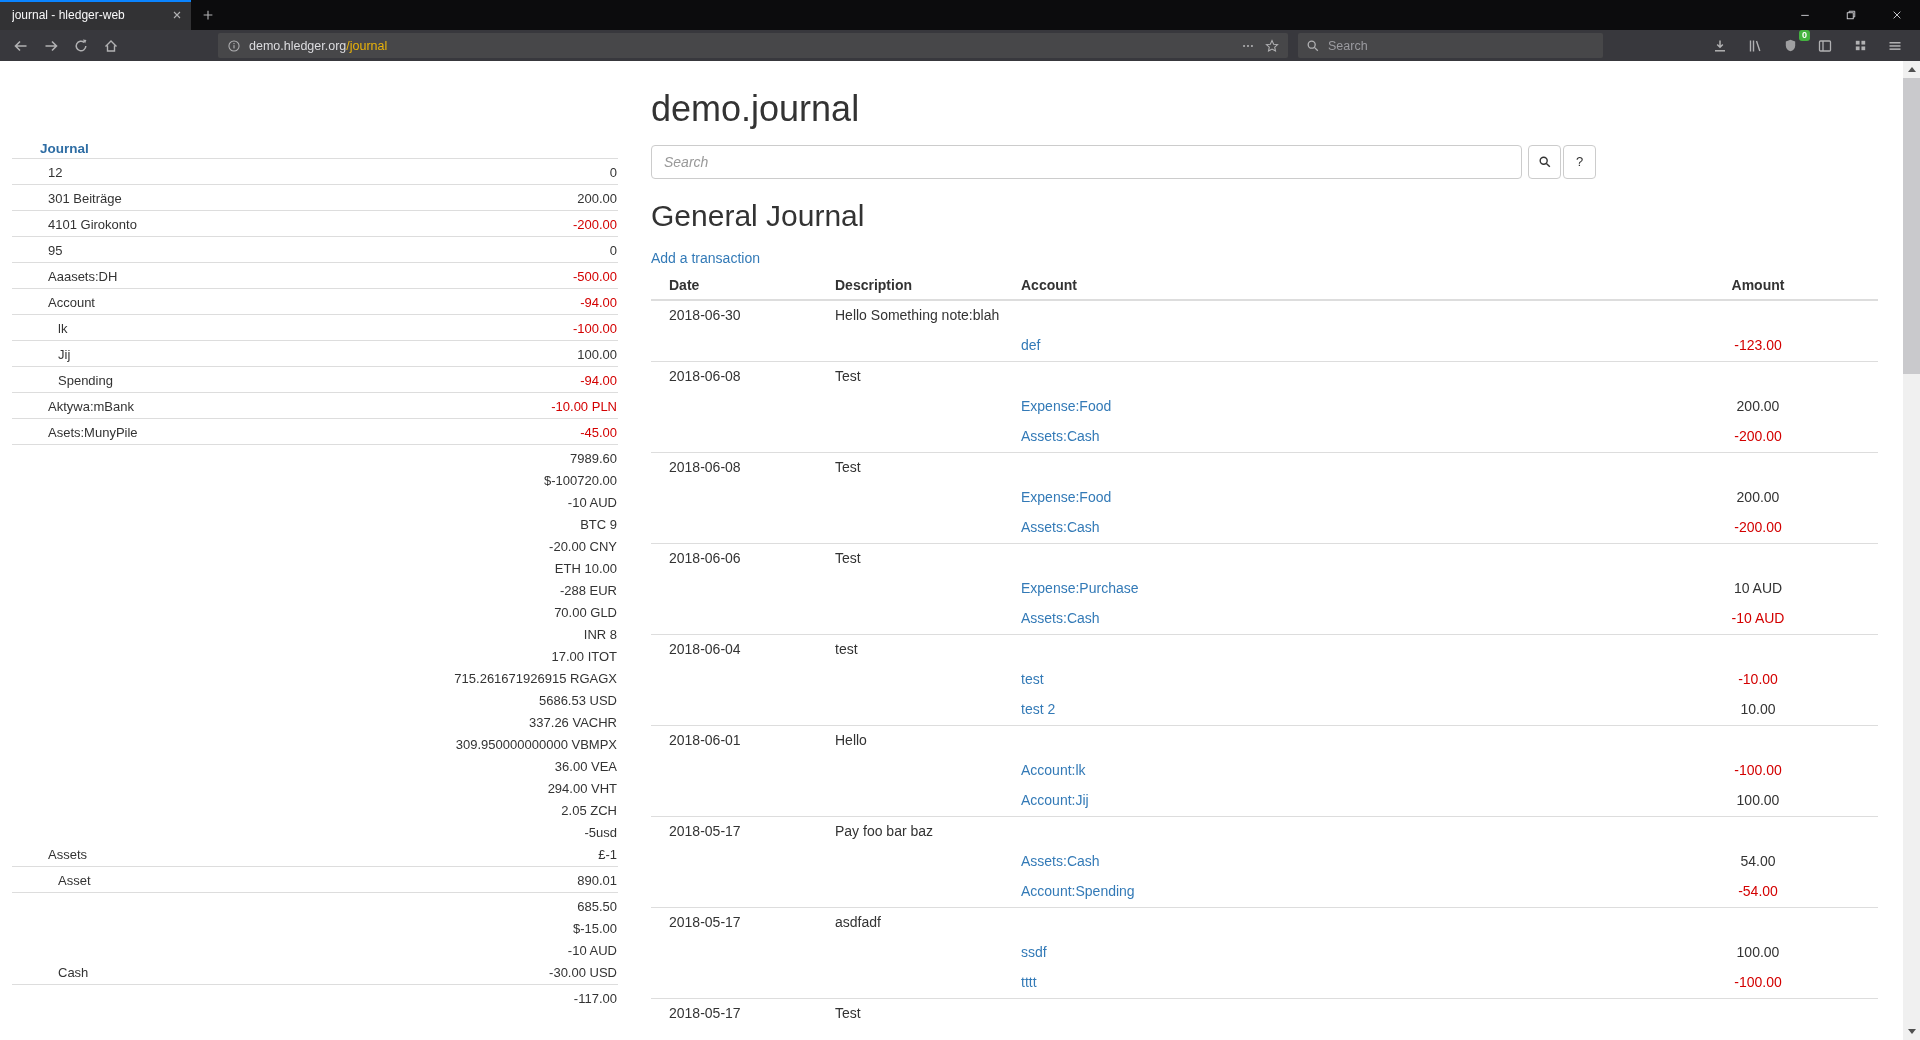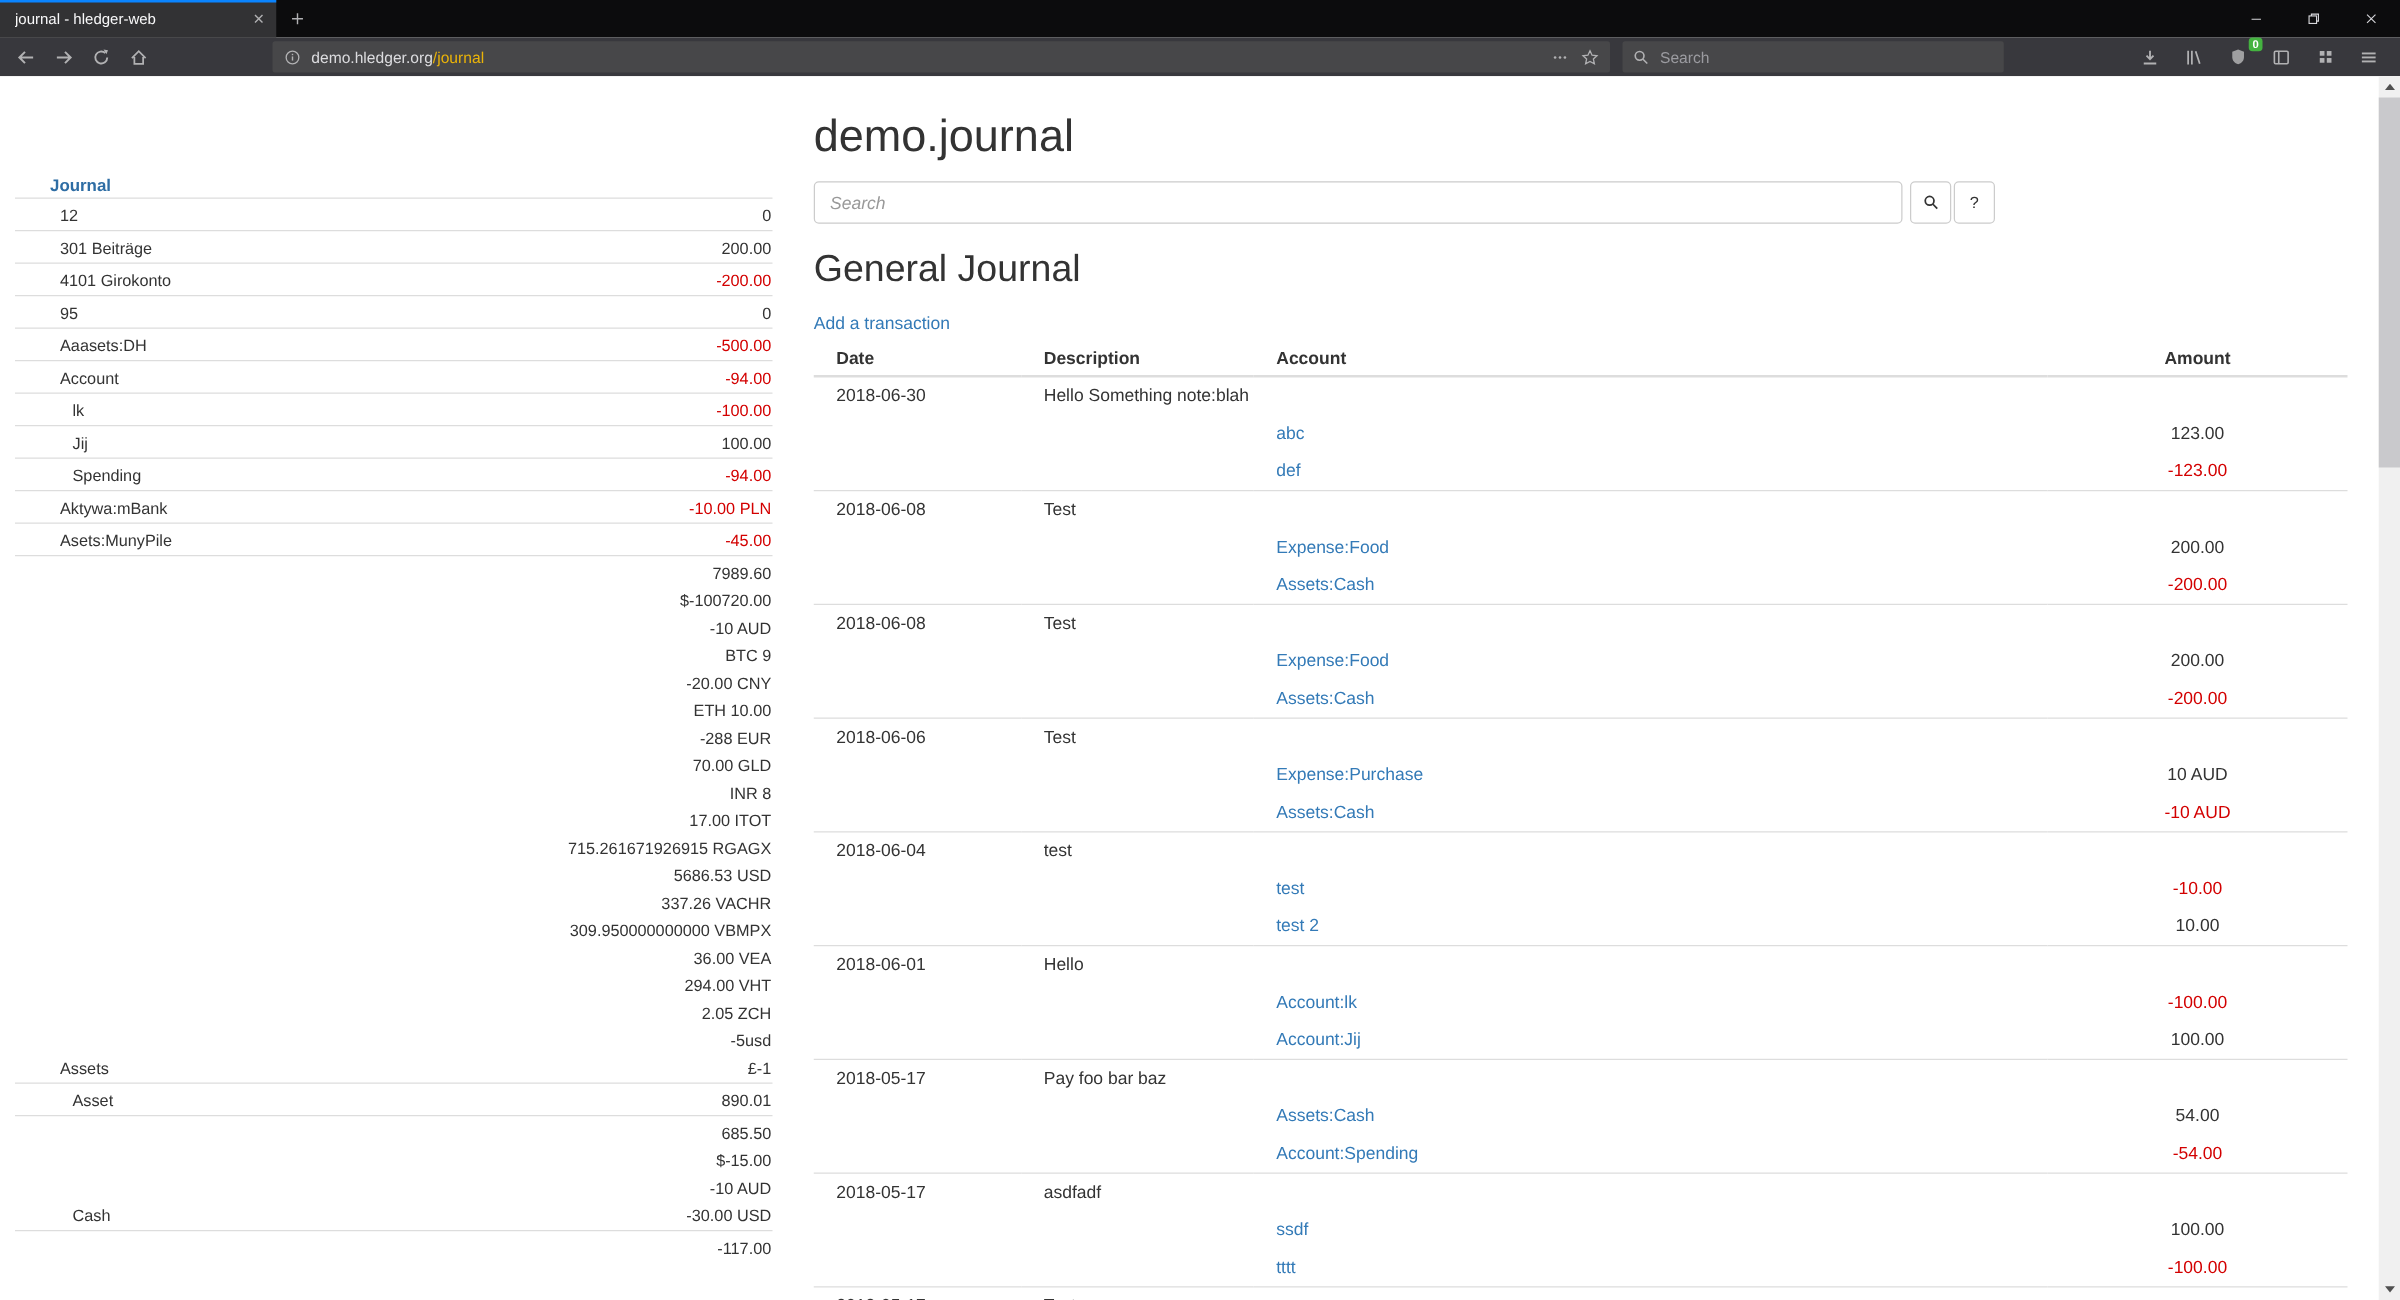--- a/index.html
+++ b/index.html
@@ -8,21 +8,21 @@
     --journal-blue:#2e6da4;
     --badge-green:#44b340;
   }
   *{margin:0;padding:0;box-sizing:border-box;}
   html,body{width:1920px;height:1040px;overflow:hidden;background:#fff;}
   body{font-family:"Liberation Sans","DejaVu Sans",sans-serif;}
   .browser{position:relative;width:1920px;height:1040px;background:#fff;}
 
   
   .titlebar{height:30px;background:#0c0c0d;display:flex;align-items:stretch;}
-  .tab{width:221px;background:#323234;display:flex;align-items:center;padding:0 8px 0 12px;position:relative;cursor:default;}
+  .tab{width:191px;background:#323234;display:flex;align-items:center;padding:0 8px 0 12px;position:relative;cursor:default;}
   .tab::before{content:"";position:absolute;top:0;left:0;right:0;height:2px;background:#0a84ff;}
   .tab-title{color:#f9f9fa;font-size:12px;flex:1;white-space:nowrap;overflow:hidden;}
   .tab-close{color:#b1b1b3;display:flex;align-items:center;}
   .new-tab{width:34px;display:flex;align-items:center;justify-content:center;color:#b1b1b3;}
   .win-controls{margin-left:auto;display:flex;}
   .win-btn{width:46px;display:flex;align-items:center;justify-content:center;color:#d7d7db;}
 
   
   .navbar{height:31px;background:#38383d;display:flex;align-items:center;padding:0 6px;}
   .nav-btn{width:30px;height:28px;display:flex;align-items:center;justify-content:center;color:#b1b1b3;border-radius:2px;flex:none;}
@@ -375,26 +375,20 @@
         <tbody>
             <tr class="tx-first">
               <td>2018-06-30</td>
               <td>Hello Something note:blah</td>
               <td></td>
               <td class="amt"></td>
             </tr>
             <tr>
               <td></td>
               <td></td>
-              <td><a class="acct-link">abc</a></td>
-              <td class="amt">123.00</td>
-            </tr>
-            <tr>
-              <td></td>
-              <td></td>
               <td><a class="acct-link">def</a></td>
               <td class="amt neg">-123.00</td>
             </tr>
             <tr class="tx-first">
               <td>2018-06-08</td>
               <td>Test</td>
               <td></td>
               <td class="amt"></td>
             </tr>
             <tr>

